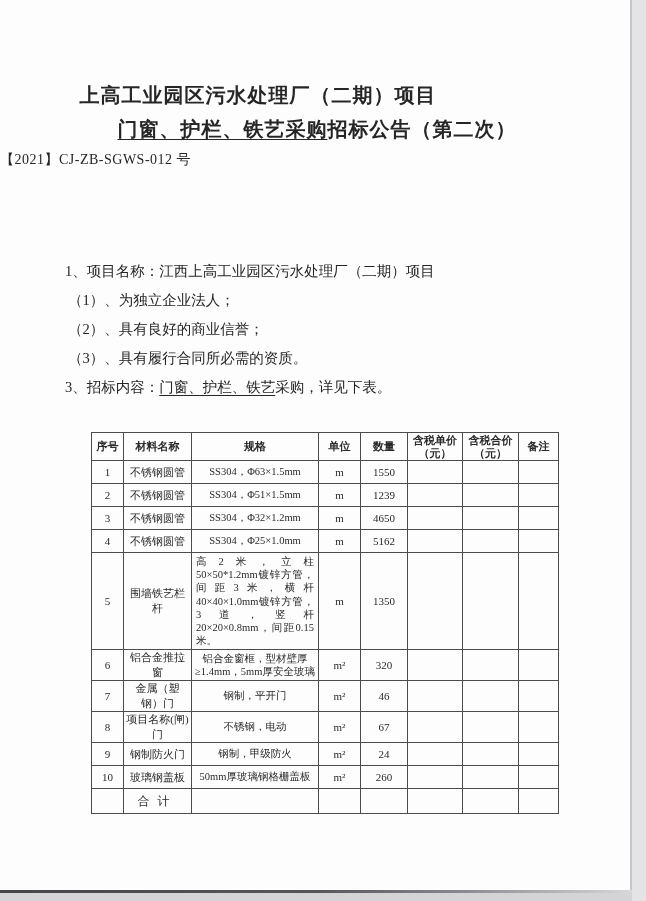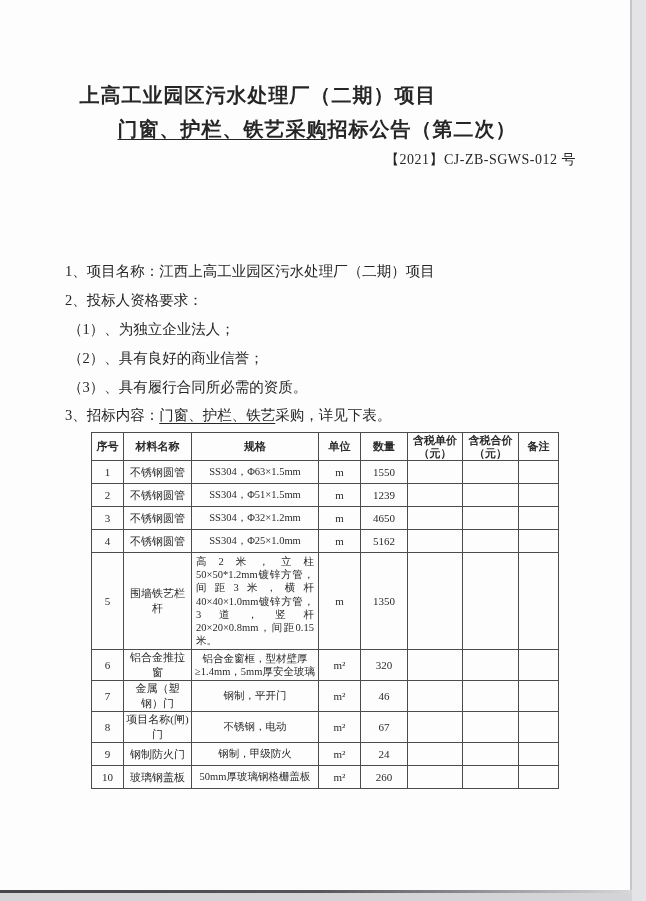--- a/index.html
+++ b/index.html
@@ -7,21 +7,21 @@
     position:relative; width:646px; height:901px; margin:0;
     background:#fdfdfd; overflow:hidden;
     font-family:"Liberation Serif","DejaVu Serif",serif;
     color:#262626;
   }
   .abs { position:absolute; }
   .u { text-decoration:underline; text-underline-offset:3px; text-decoration-thickness:1px; }
 
   .title1 { top:82px; left:0; width:516px; text-align:center; font-size:20px; font-weight:bold; letter-spacing:1px; }
   .title2 { top:116px; left:1px; width:632px; text-align:center; font-size:20px; font-weight:bold; letter-spacing:1px; }
-  .docnum { top:151px; left:0; width:576px; text-align:right; font-size:14px; letter-spacing:0.5px; }
+  .docnum { top:151px; left:0; width:576px; text-align:left; font-size:14px; letter-spacing:0.5px; }
 
   .intro { top:181px; left:45px; width:558px; font-size:15px; line-height:28.9px; text-align:justify; text-indent:62px; }
 
   .clauses { top:257px; left:65px; width:540px; font-size:14.5px; }
   .clause { line-height:28.9px; height:28.9px; white-space:nowrap; }
   .clause.ind { padding-left:3px; }
 
   .table-wrap { top:432px; left:91px; }
   table.bid { border-collapse:collapse; table-layout:fixed; width:467px; }
   table.bid th, table.bid td {
@@ -56,21 +56,20 @@
 
   <div class="abs title1">上高工业园区污水处理厂（二期）项目</div>
 
   <div class="abs title2"><span class="u">门窗、护栏、铁艺采购</span><span>招标公告（第二次）</span></div>
 
   <div class="abs docnum">【2021】CJ-ZB-SGWS-012 号</div>
 
 
   <div class="abs clauses">
       <div class="clause"><span>1、项目名称：江西上高工业园区污水处理厂（二期）项目</span></div>
-      <div class="clause"><span>2、投标人资格要求：</span></div>
       <div class="clause ind"><span>（1）、为独立企业法人；</span></div>
       <div class="clause ind"><span>（2）、具有良好的商业信誉；</span></div>
       <div class="clause ind"><span>（3）、具有履行合同所必需的资质。</span></div>
       <div class="clause"><span>3、招标内容：</span><span class="u">门窗、护栏、铁艺</span><span>采购，详见下表。</span></div>
     </div>
 
   <div class="abs table-wrap">
     <table class="bid">
       <colgroup>
         <col class="c0">
@@ -190,20 +189,30 @@
           <tr>
             <td>10</td>
             <td>玻璃钢盖板</td>
             <td>50mm厚玻璃钢格栅盖板</td>
             <td>m²</td>
             <td>260</td>
             <td></td>
             <td></td>
             <td></td>
           </tr>
+          <tr>
+            <td></td>
+            <td>合计</td>
+            <td></td>
+            <td></td>
+            <td></td>
+            <td></td>
+            <td></td>
+            <td></td>
+          </tr>
         </tbody>
     </table>
   </div>
 
 
   <div class="abs edge-right-line"></div>
   <div class="abs edge-right-band"></div>
   <div class="abs edge-bottom-line"></div>
   <div class="abs edge-bottom-band"></div>
 </div>

